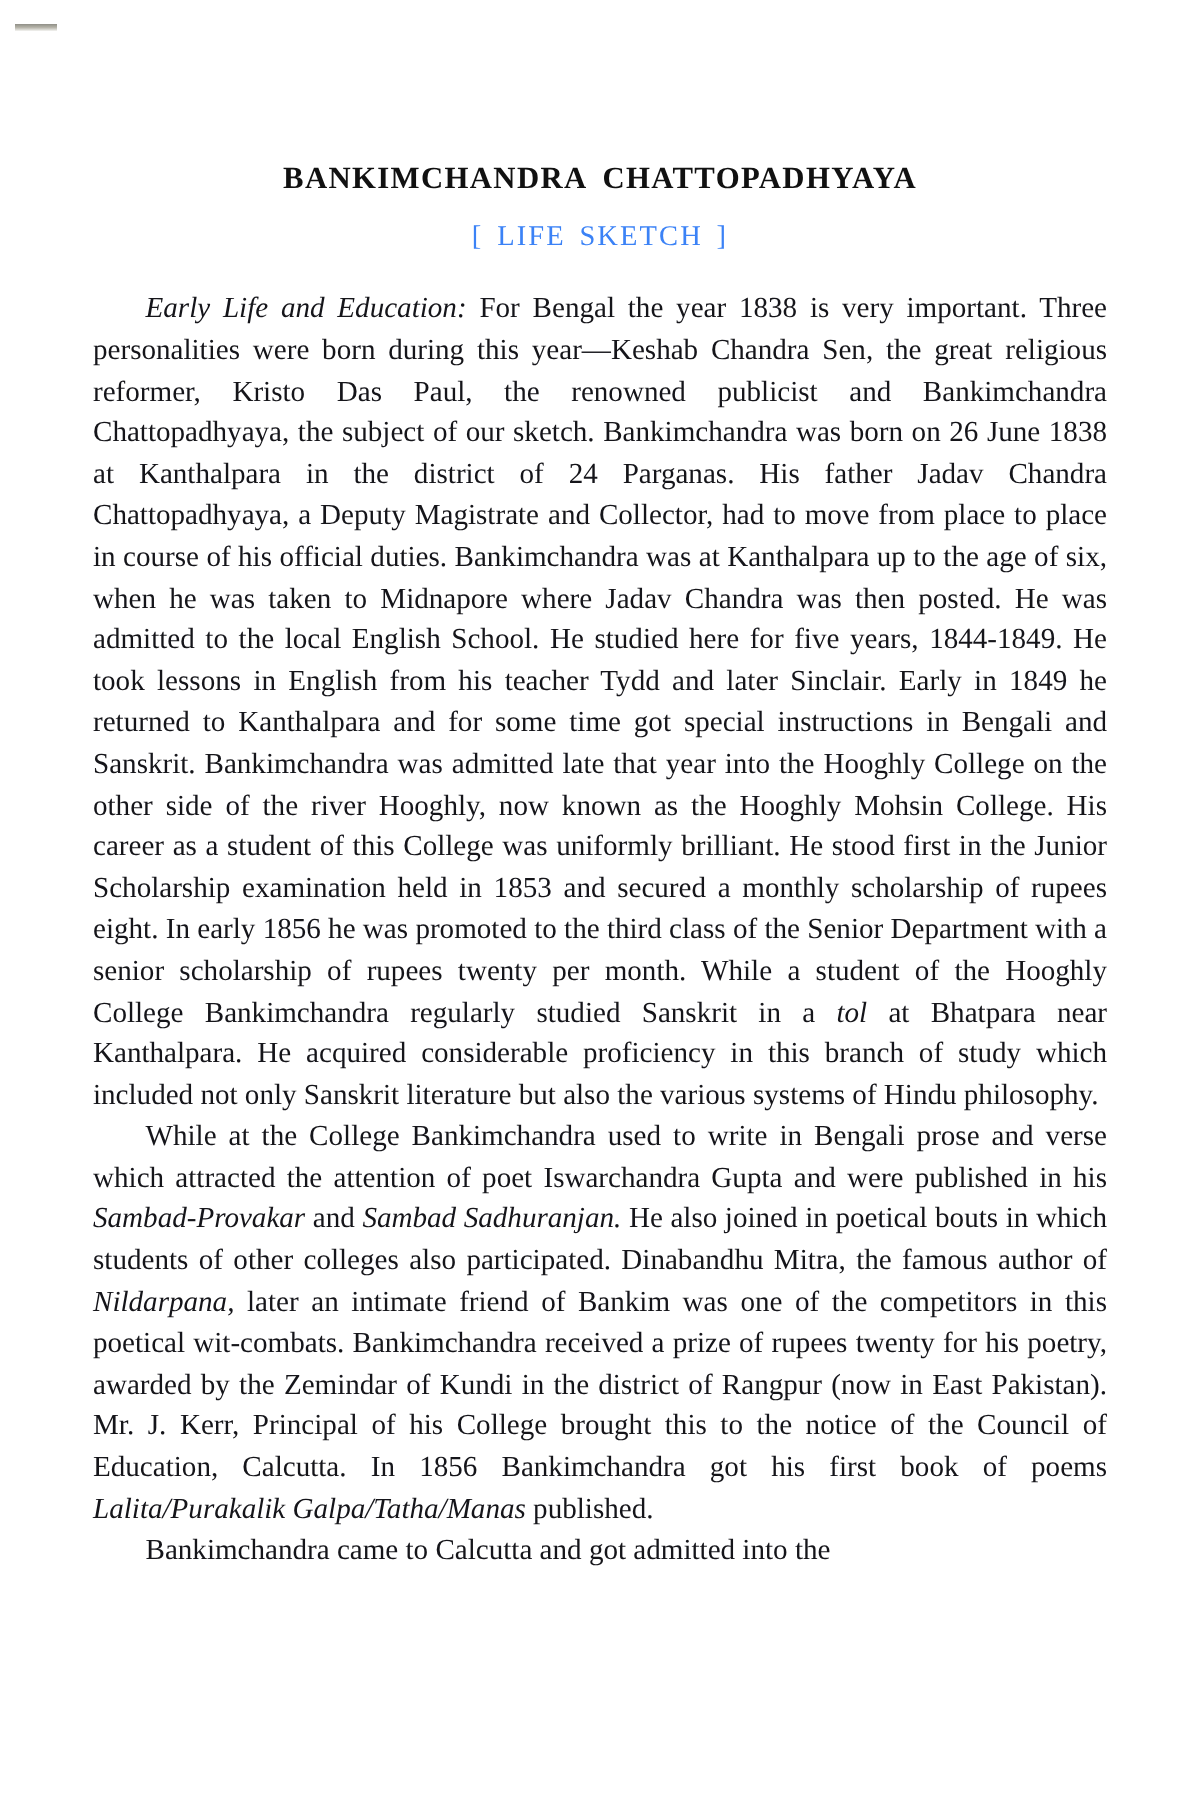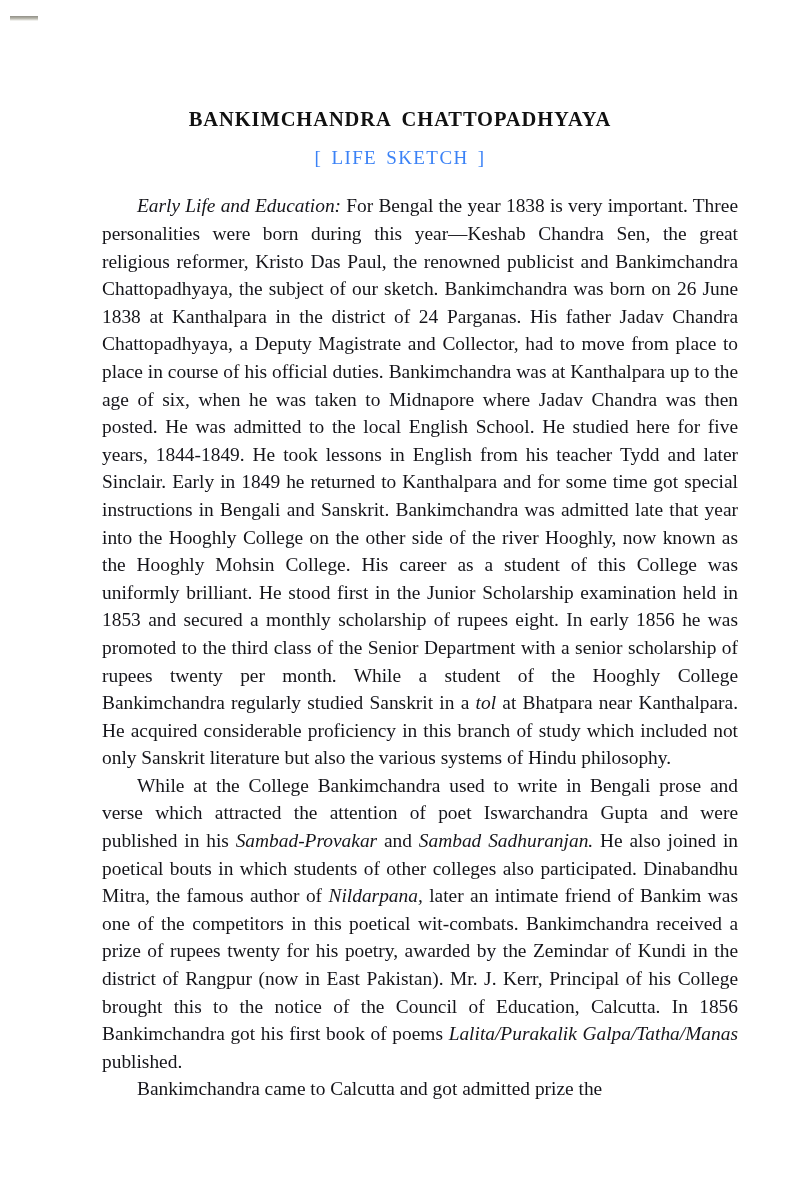--- a/index.html
+++ b/index.html
@@ -62,21 +62,20 @@
     font-size: 19px;
     font-weight: normal;
     letter-spacing: 1.4px;
     line-height: 1.15;
     color: #3b82f6;
     word-spacing: 3px;
   }
 
   .body-block {
     padding-top: 24px;
-    margin-left: 40px;
   }
 
   p.para {
     margin: 0;
     font-size: 19.4px;
     line-height: 27.6px;
     text-align: justify;
     text-justify: inter-word;
     text-indent: 35px;
     color: #15151a;
@@ -103,17 +102,17 @@
     <h1 class="doc-title">BANKIMCHANDRA  CHATTOPADHYAYA</h1>
 
     <h2 class="doc-subtitle">[ LIFE SKETCH ]</h2>
 
     <div class="body-block">
 
       <p class="para"><i class="it">Early Life and Education:</i><span> For Bengal the year 1838 is very important. Three personalities were born during this year—Keshab Chandra Sen, the great religious reformer, Kristo Das Paul, the renowned publicist and Bankimchandra Chattopadhyaya, the subject of our sketch. Bankimchandra was born on 26 June 1838 at Kanthalpara in the district of 24 Parganas. His father Jadav Chandra Chattopadhyaya, a Deputy Magistrate and Collector, had to move from place to place in course of his official duties. Bankimchandra was at Kanthalpara up to the age of six, when he was taken to Midnapore where Jadav Chandra was then posted. He was admitted to the local English School. He studied here for five years, 1844-1849. He took lessons in English from his teacher Tydd and later Sinclair. Early in 1849 he returned to Kanthalpara and for some time got special instructions in Bengali and Sanskrit. Bankimchandra was admitted late that year into the Hooghly College on the other side of the river Hooghly, now known as the Hooghly Mohsin College. His career as a student of this College was uniformly brilliant. He stood first in the Junior Scholarship examination held in 1853 and secured a monthly scholarship of rupees eight. In early 1856 he was promoted to the third class of the Senior Department with a senior scholarship of rupees twenty per month. While a student of the Hooghly College Bankimchandra regularly studied Sanskrit in a </span><i class="it">tol</i><span> at Bhatpara near Kanthalpara. He acquired considerable proficiency in this branch of study which included not only Sanskrit literature but also the various systems of Hindu philosophy.</span></p>
 
       <p class="para"><span>While at the College Bankimchandra used to write in Bengali prose and verse which attracted the attention of poet Iswarchandra Gupta and were published in his </span><i class="it">Sambad-Provakar</i><span> and </span><i class="it">Sambad Sadhuranjan.</i><span> He also joined in poetical bouts in which students of other colleges also participated. Dinabandhu Mitra, the famous author of </span><i class="it">Nildarpana,</i><span> later an intimate friend of Bankim was one of the competitors in this poetical wit-combats. Bankimchandra received a prize of rupees twenty for his poetry, awarded by the Zemindar of Kundi in the district of Rangpur (now in East Pakistan). Mr. J. Kerr, Principal of his College brought this to the notice of the Council of Education, Calcutta. In 1856 Bankimchandra got his first book of poems </span><i class="it">Lalita/Purakalik Galpa/Tatha/Manas</i><span> published.</span></p>
 
-      <p class="para last-partial"><span>Bankimchandra came to Calcutta and got admitted prize the</span></p>
+      <p class="para last-partial"><span>Bankimchandra came to Calcutta and got admitted into the</span></p>
 
     </div>
   </div>
 </div>
 
 </body></html>

